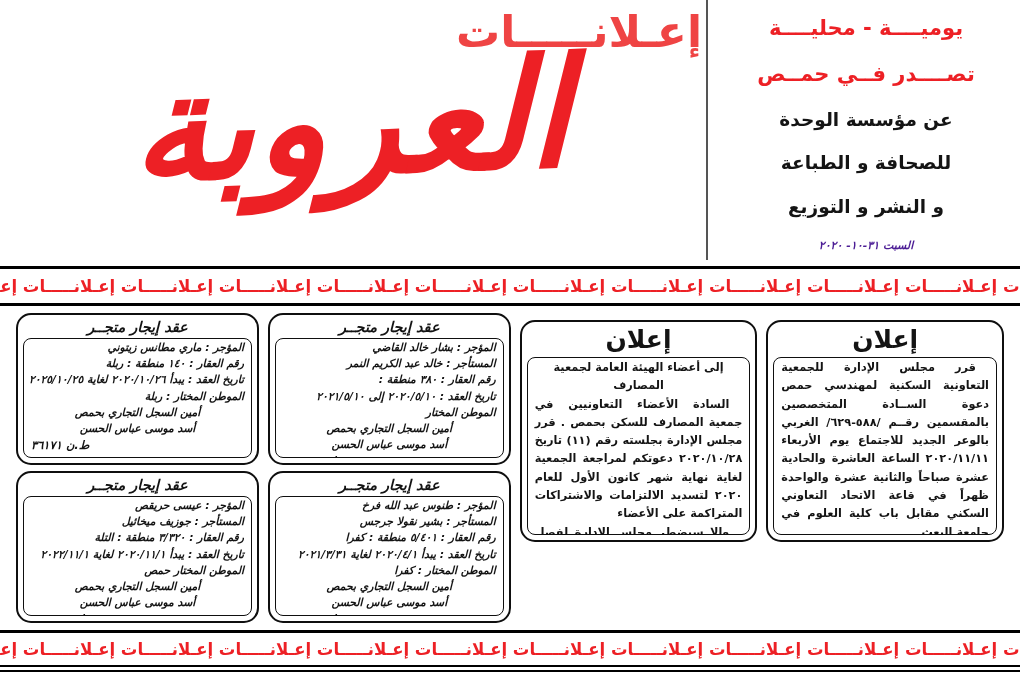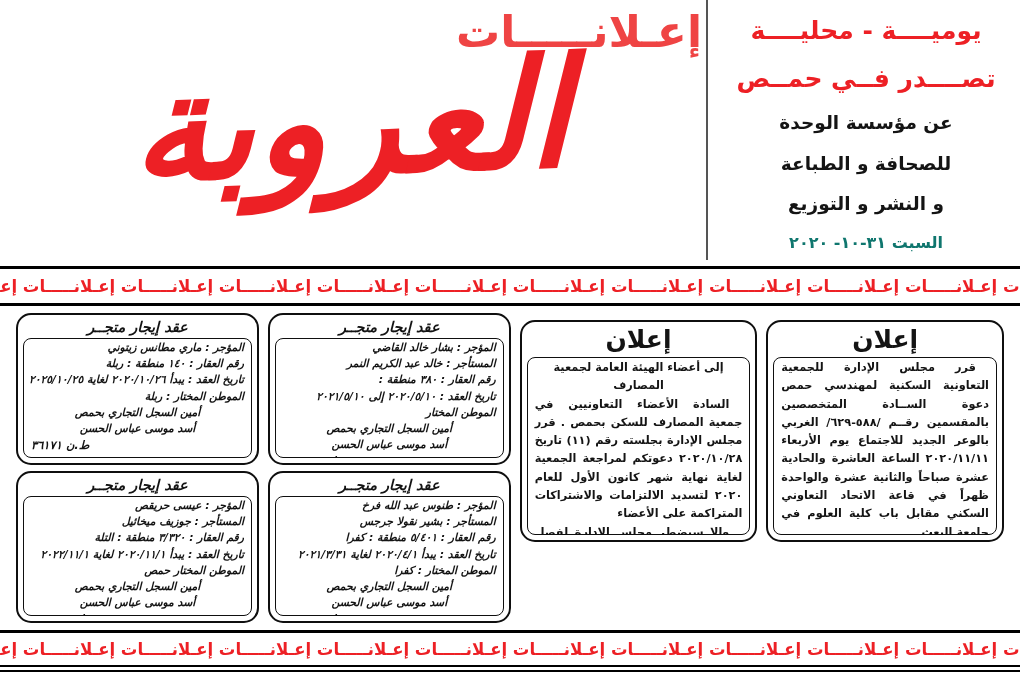--- a/index.html
+++ b/index.html
@@ -16,23 +16,23 @@
   .brand-name {
     font-size:150px; line-height:1.05; font-weight:bold; font-style:italic;
     color:#ed2025; margin-top:-14px; transform:skewY(-2deg);
     white-space:nowrap;
   }
   .info {
     position:absolute; top:0; left:718px; width:296px; height:258px;
     display:flex; flex-direction:column; align-items:center;
     justify-content:space-between; padding:16px 4px 6px; text-align:center;
   }
-  .info .red { color:#ed2025; font-weight:bold; font-size:25px; white-space:nowrap; }
+  .info .red { color:#ed2025; font-weight:bold; font-size:21px; white-space:nowrap; }
   .info .black { color:#141414; font-weight:bold; font-size:18.5px; white-space:nowrap; }
-  .info .date { color:#0f766e; font-weight:bold; font-size:16px; white-space:nowrap; }
+  .info .date { color:#4c1d95; font-weight:bold; font-size:11px; white-space:nowrap;font-style:italic; }
   .vdivider { position:absolute; left:706px; top:0; width:1.5px; height:260px; background:#555; }
   
   .banner {
     height:40px; display:flex; align-items:center; justify-content:center;
     border-top:3px solid #000; border-bottom:3px solid #000;
     color:#ed2025; font-weight:bold; font-size:16.5px;
     white-space:nowrap; overflow:hidden; margin:2px 0 0;
   }
   .banner.bottom { border-bottom:7px double #000; height:42px; }
   

